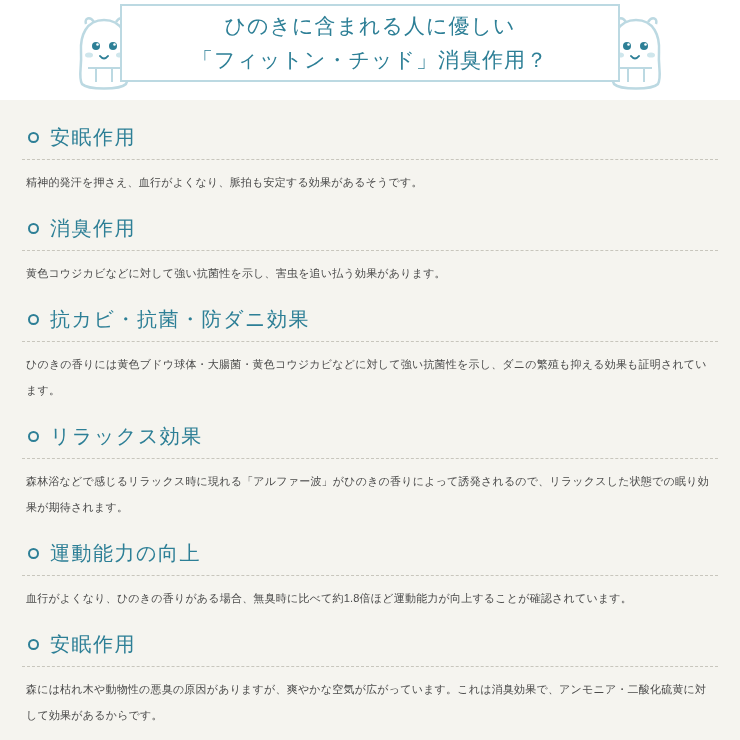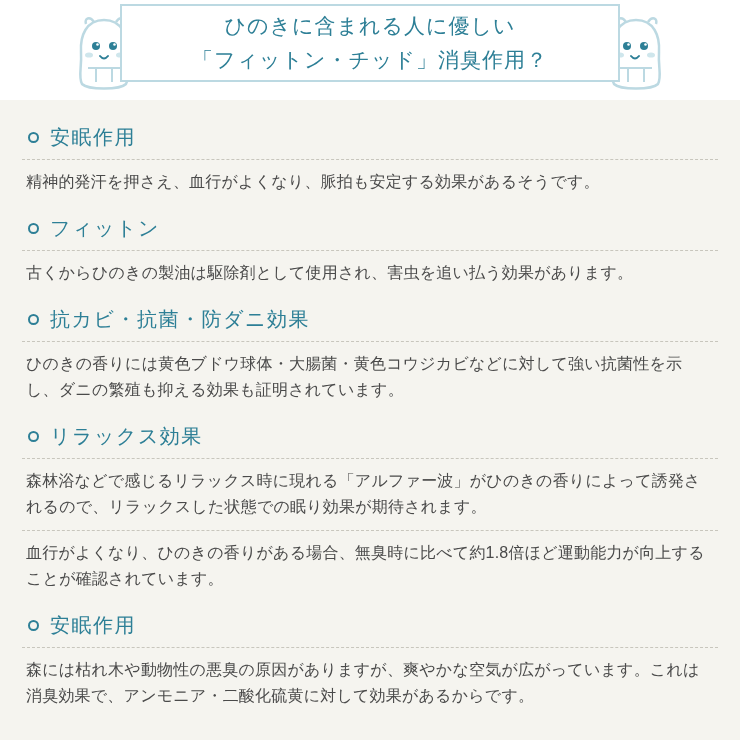--- a/index.html
+++ b/index.html
@@ -92,21 +92,21 @@
     margin-right: 11px;
     box-sizing: border-box;
     flex: 0 0 auto;
   }
   .divider {
     border-top: 1px dashed #c8c6bd;
     height: 0;
     margin: 2px 0 0 0;
   }
   .sec-body {
-    font-size: 16px;
+    font-size: 11px;
     line-height: 26px;
     color: #4a4a4a;
     padding: 9px 4px 6px 4px;
     letter-spacing: 0.2px;
   }
 </style>
 </head>
 <body>
 
 <div class="page">
@@ -160,24 +160,24 @@
         <span class="bullet"></span>
         <span>安眠作用</span>
       </div>
       <div class="divider"></div>
       <div class="sec-body">精神的発汗を押さえ、血行がよくなり、脈拍も安定する効果があるそうです。</div>
     </div>
 
     <div class="section">
       <div class="sec-title">
         <span class="bullet"></span>
-        <span>フィットン</span>
-      </div>
-      <div class="divider"></div>
-      <div class="sec-body">古くからひのきの製油は駆除剤として使用され、害虫を追い払う効果があります。</div>
+        <span>消臭作用</span>
+      </div>
+      <div class="divider"></div>
+      <div class="sec-body">黄色コウジカビなどに対して強い抗菌性を示し、害虫を追い払う効果があります。</div>
     </div>
 
     <div class="section">
       <div class="sec-title">
         <span class="bullet"></span>
         <span>抗カビ・抗菌・防ダニ効果</span>
       </div>
       <div class="divider"></div>
       <div class="sec-body">ひのきの香りには黄色ブドウ球体・大腸菌・黄色コウジカビなどに対して強い抗菌性を示し、ダニの繁殖も抑える効果も証明されています。</div>
     </div>
@@ -185,20 +185,24 @@
     <div class="section">
       <div class="sec-title">
         <span class="bullet"></span>
         <span>リラックス効果</span>
       </div>
       <div class="divider"></div>
       <div class="sec-body">森林浴などで感じるリラックス時に現れる「アルファー波」がひのきの香りによって誘発されるので、リラックスした状態での眠り効果が期待されます。</div>
     </div>
 
     <div class="section">
+      <div class="sec-title">
+        <span class="bullet"></span>
+        <span>運動能力の向上</span>
+      </div>
       <div class="divider"></div>
       <div class="sec-body">血行がよくなり、ひのきの香りがある場合、無臭時に比べて約1.8倍ほど運動能力が向上することが確認されています。</div>
     </div>
 
     <div class="section">
       <div class="sec-title">
         <span class="bullet"></span>
         <span>安眠作用</span>
       </div>
       <div class="divider"></div>

